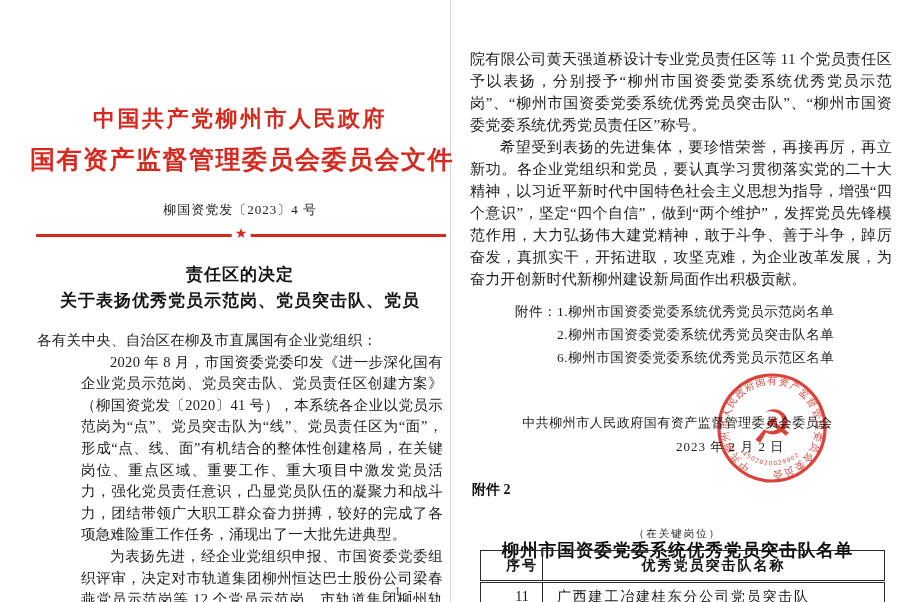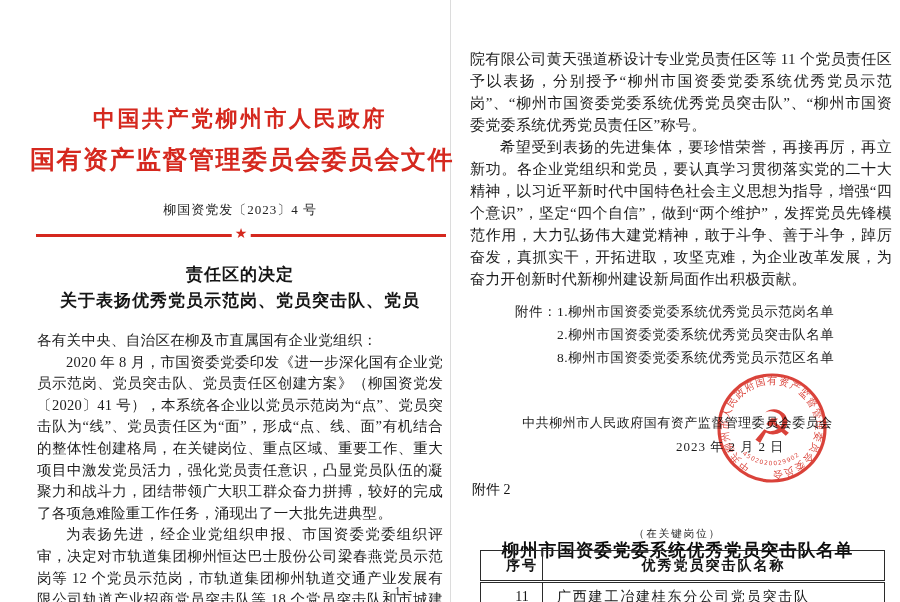--- a/index.html
+++ b/index.html
@@ -15,32 +15,32 @@
   
   .page-left { position:absolute; left:30px; top:0; width:420px; height:602px; }
   .l-header { position:absolute; left:0; right:0; top:104px; text-align:center; color:var(--red); font-weight:bold; }
   .l-header .h1 { font-size:22px; letter-spacing:2.5px; }
   .l-header .h2 { font-size:25px; letter-spacing:1.5px; margin-top:9px; white-space:nowrap; }
   .l-docnum { position:absolute; left:0; right:0; top:201px; text-align:center; font-size:13px; letter-spacing:1px; color:#222; }
   .l-rule { position:absolute; left:6px; right:4px; top:234px; height:2.5px; background:var(--red); }
   .l-rule .rule-star { position:absolute; left:50%; top:-9px; transform:translateX(-50%); background:#fff; padding:0 3px; color:var(--red); font-size:14px; line-height:17px; font-family:"DejaVu Sans",sans-serif; }
   .l-title { position:absolute; left:0; right:0; top:262px; text-align:center; font-size:17px; font-weight:bold; line-height:26px; letter-spacing:1px; color:#151515; }
   .l-body { position:absolute; left:7px; right:7px; top:330px; font-size:14.5px; line-height:21.6px; letter-spacing:0.3px; text-align:justify; color:#1c1c1c; }
-  .l-body p.indent { text-indent:2em; }
+  .l-body p.indent { text-indent:2em;margin-left:44px; }
   .l-pagenum { position:absolute; right:36px; top:584px; font-size:12.5px; letter-spacing:2px; color:#333; }
 
   
   .page-right { position:absolute; left:455px; top:0; width:445px; height:602px; }
   .r-body { position:absolute; left:15px; right:8px; top:48px; font-size:15px; line-height:22px; letter-spacing:0.3px; text-align:justify; color:#1c1c1c; }
   .r-body p.indent { text-indent:2em; }
   .r-attachments { position:absolute; left:60px; top:300px; display:flex; font-size:13.5px; line-height:23px; letter-spacing:0.5px; color:#1c1c1c; }
   .r-attachments .att-items div { white-space:nowrap; }
   .r-signature { position:absolute; left:0; right:0; top:414px; text-align:center; font-size:13px; letter-spacing:0.5px; color:#1c1c1c; }
   .r-date { position:absolute; left:105px; right:0; top:438px; text-align:center; font-size:13px; letter-spacing:1px; color:#1c1c1c; }
-  .r-att2 { position:absolute; left:17px; top:481px; font-size:14px; font-weight:normal; color:#111; }
+  .r-att2 { position:absolute; left:17px; top:481px; font-size:14px; font-weight:bold; color:#111; }
   .r-table-title { position:absolute; left:0; right:0; top:502px; text-align:center; font-size:17.5px; font-weight:bold; letter-spacing:1px; color:#0d0d0d;margin-top:36px; }
   .r-table-note { position:absolute; left:0; right:0; top:527px; text-align:center; font-size:10.5px; letter-spacing:2px; color:#222; }
   .r-table { position:absolute; left:25px; top:550px; width:405px; border-collapse:collapse; font-size:14px; color:#151515; }
   .r-table th, .r-table td { border:1.6px solid #2b2b2b; }
   .r-table th { height:31px; font-weight:bold; letter-spacing:2px; border-bottom:3px double #2b2b2b; }
   .r-table td { height:30px; }
   .r-table .col-no { width:62px; text-align:center;padding-left:21px; }
   .r-table .col-name { padding-left:14px; letter-spacing:1.8px; }
 
   
@@ -85,21 +85,21 @@
     <div class="r-body">
       <p>院有限公司黄天强道桥设计专业党员责任区等 11 个党员责任区予以表扬，分别授予“柳州市国资委党委系统优秀党员示范岗”、“柳州市国资委党委系统优秀党员突击队”、“柳州市国资委党委系统优秀党员责任区”称号。</p>
       <p class="indent">希望受到表扬的先进集体，要珍惜荣誉，再接再厉，再立新功。各企业党组织和党员，要认真学习贯彻落实党的二十大精神，以习近平新时代中国特色社会主义思想为指导，增强“四个意识”，坚定“四个自信”，做到“两个维护”，发挥党员先锋模范作用，大力弘扬伟大建党精神，敢于斗争、善于斗争，踔厉奋发，真抓实干，开拓进取，攻坚克难，为企业改革发展，为奋力开创新时代新柳州建设新局面作出积极贡献。</p>
     </div>
 
     <div class="r-attachments">
       <div class="att-label">附件：</div>
       <div class="att-items">
         <div>1.柳州市国资委党委系统优秀党员示范岗名单</div>
         <div>2.柳州市国资委党委系统优秀党员突击队名单</div>
-        <div>8.柳州市国资委党委系统优秀党员示范区名单</div>
+        <div>6.柳州市国资委党委系统优秀党员示范区名单</div>
       </div>
     </div>
 
     <div class="r-signature">中共柳州市人民政府国有资产监督管理委员会委员会</div>
     <div class="r-date">2023 年 2 月 2 日</div>
 
     <div class="r-att2">附件 2</div>
     <div class="r-table-title">柳州市国资委党委系统优秀党员突击队名单</div>
     <div class="r-table-note">（在关键岗位）</div>
 

